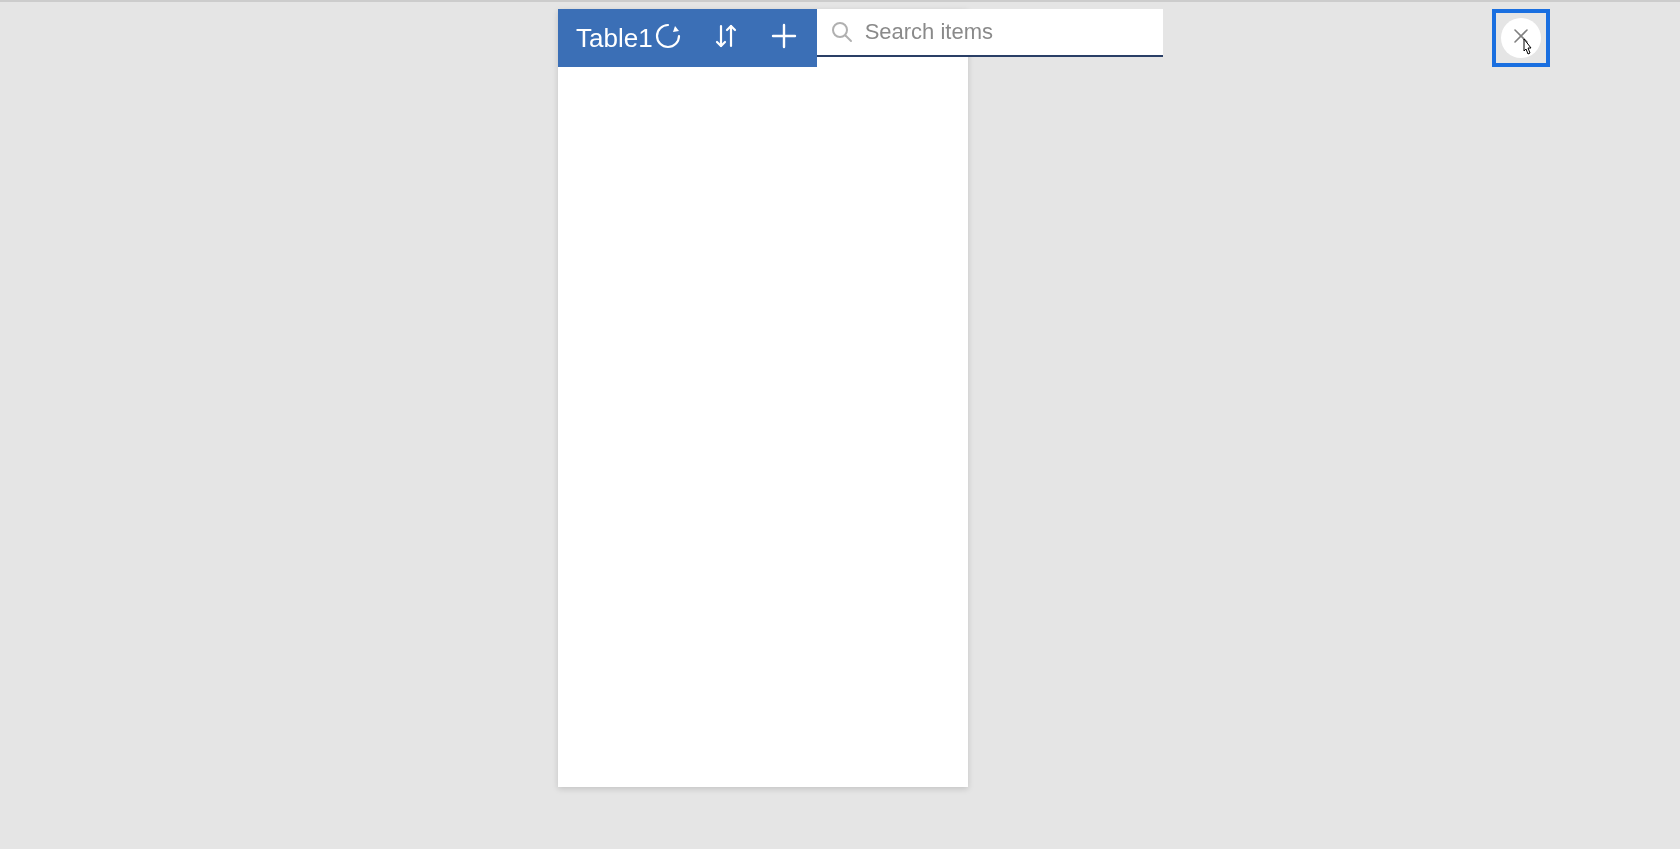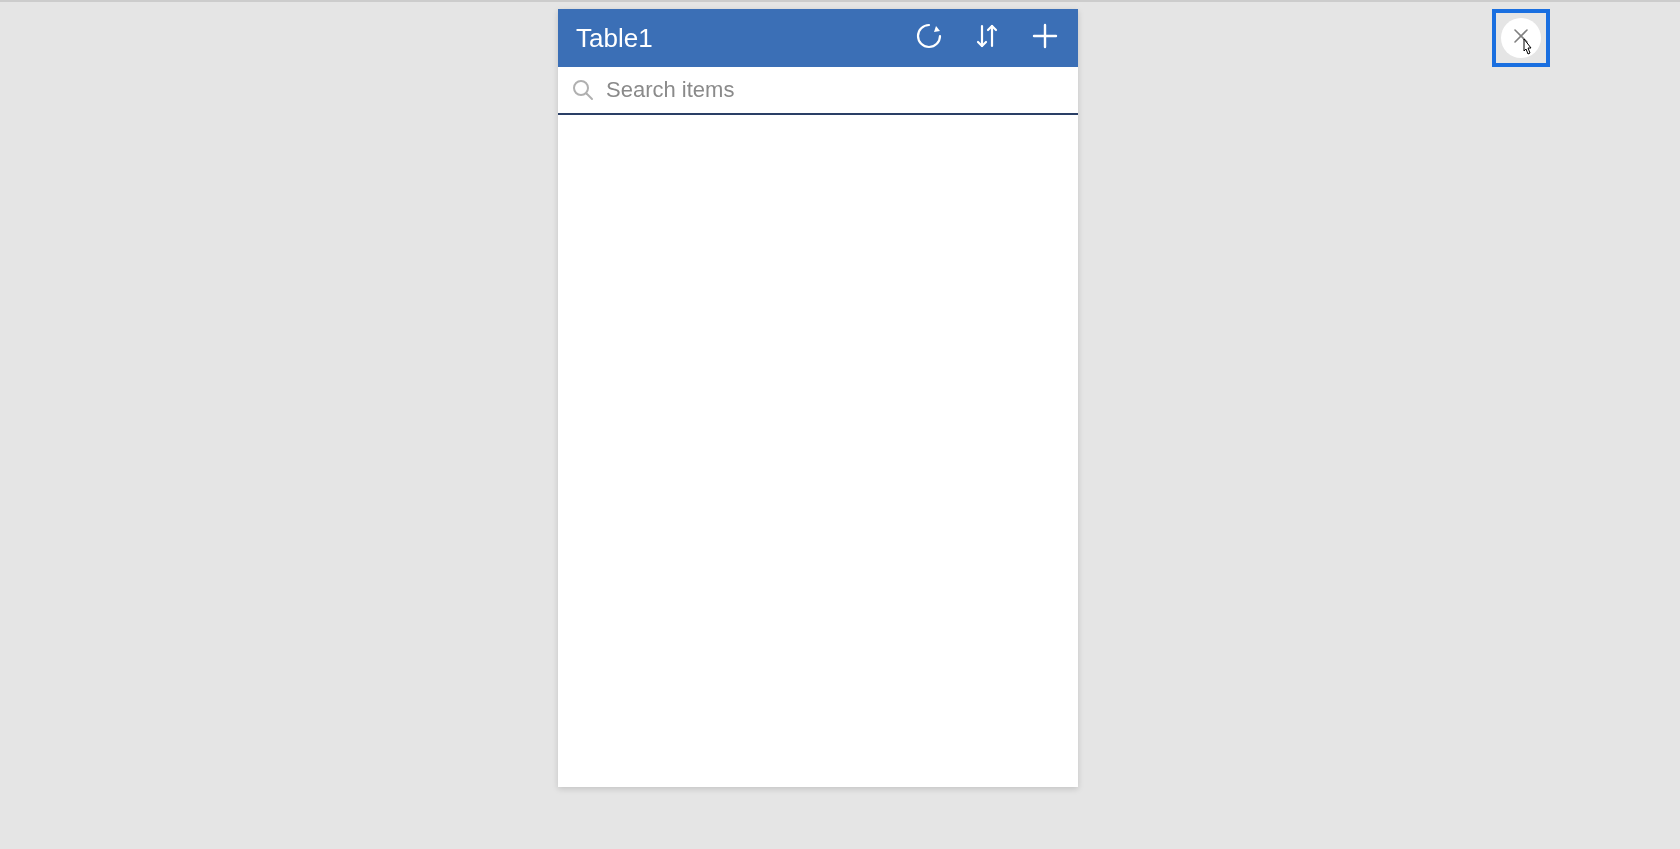--- a/index.html
+++ b/index.html
@@ -13,26 +13,26 @@
       background: #e5e5e5;
       border-top: 2px solid #cccccc;
       font-family: 'Segoe UI', Arial, sans-serif;
       position: relative;
       overflow: hidden;
     }
     .app-panel {
       position: absolute;
       left: 558px;
       top: 7px;
-      width: 520px;
+      width: 410px;
       height: 778px;
       background: #ffffff;
       box-shadow: 0 2px 6px rgba(0,0,0,0.15);
       display: flex;
-      flex-direction: column;
+      flex-direction: row;
     }
     .panel-header {
       height: 58px;
       background: #3b6fb6;
       display: flex;
       align-items: center;
       padding: 0 18px;
       color: #ffffff;
     }
     .panel-title {

